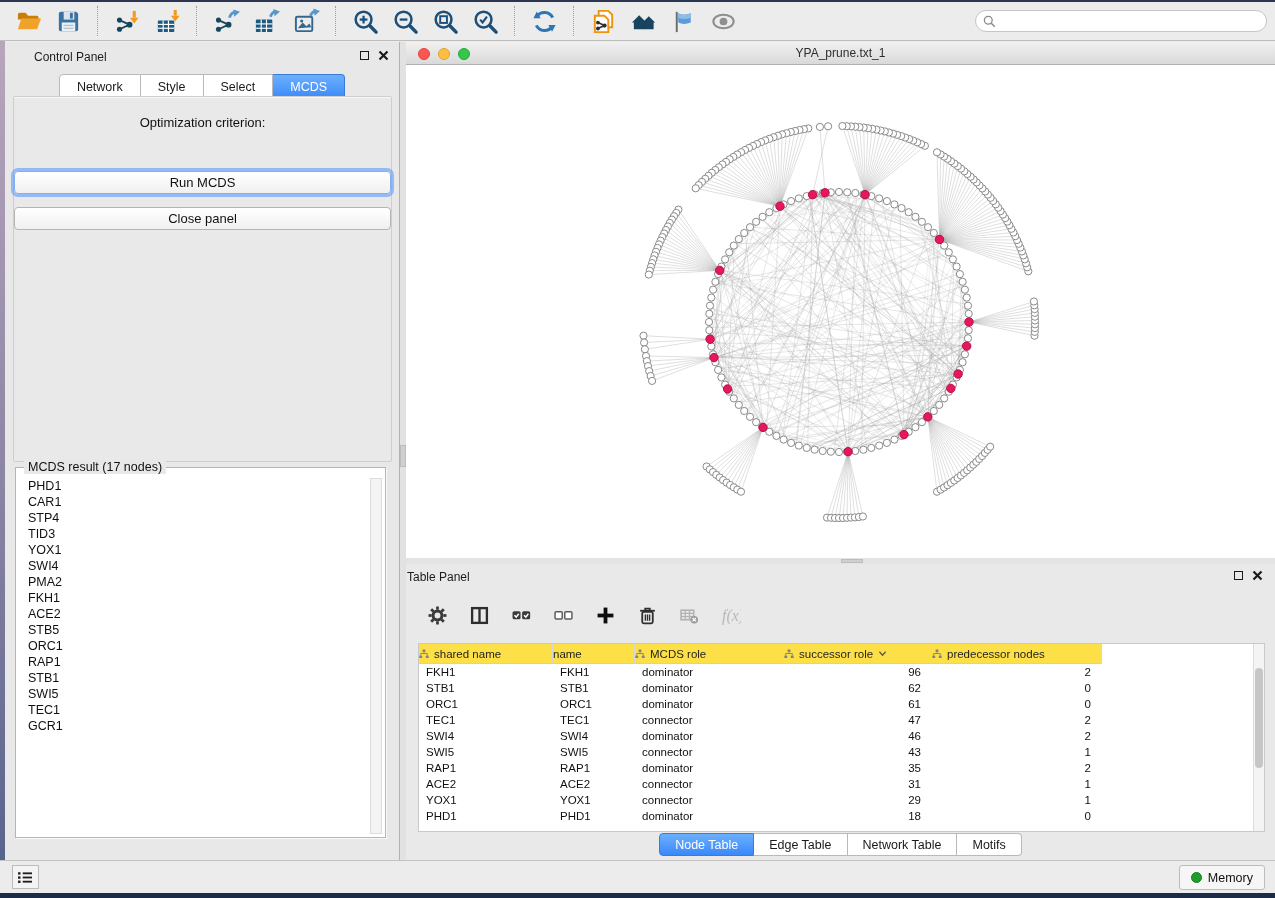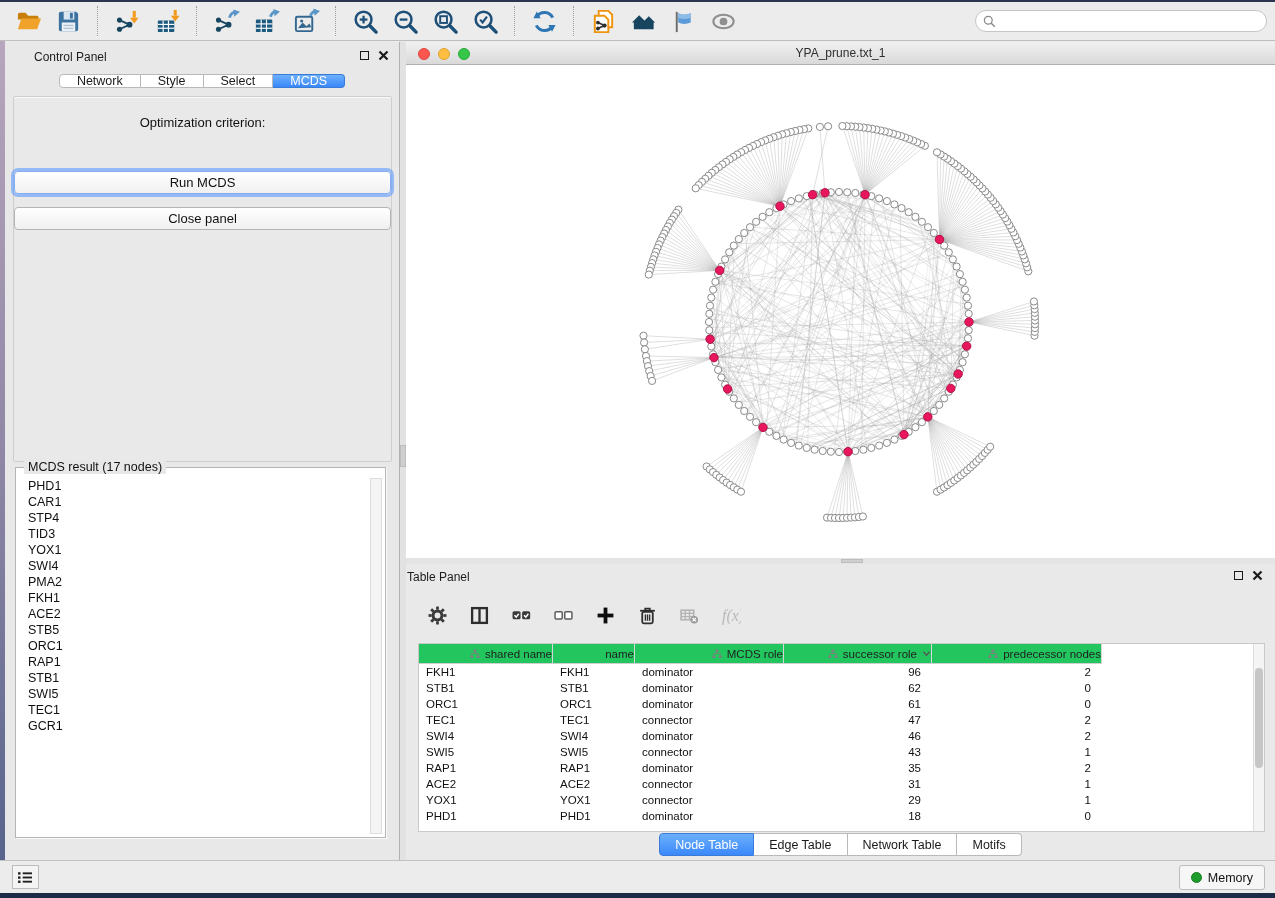--- a/index.html
+++ b/index.html
@@ -31,21 +31,21 @@
   
   .control-panel { position:absolute; left:5px; top:42px; width:395px; bottom:38px;
                    background:#e8e8e8; border-right:1px solid #b2b2b2; }
   .cp-header { position:absolute; left:0; right:0; top:0; height:28px;margin-left:20px; }
   .cp-title { position:absolute; left:9px; top:8px; font-size:12px; color:#1c1c1c; }
   .win-btns { position:absolute; right:10px; top:8px; display:flex; gap:9px; align-items:center; }
   .float-btn { width:9px; height:9px; border:1.5px solid #1a1a1a; display:inline-block; }
   .close-x { width:11px; height:11px; }
 
   .cp-tabs { position:absolute; left:0; right:0; top:32px; height:22px; display:flex; justify-content:center; }
-  .cp-tab { height:14px; padding:0 17px; background:#fff; border:1px solid #b9b9b9; border-left:none;
+  .cp-tab { height:14px; padding:12px 17px; background:#fff; border:1px solid #b9b9b9; border-left:none;
             font-size:12.5px; color:#1a1a1a; display:flex; align-items:center; cursor:default; }
   .cp-tab:first-child { border-left:1px solid #b9b9b9; border-radius:4px 0 0 4px; }
   .cp-tab:last-child { border-radius:0 4px 4px 0; }
   .cp-tab.active { background:linear-gradient(#6cb0fc,#3a88fa); border-color:#3a7bd8; color:#fff; }
 
   .cp-options { position:absolute; left:8px; right:7px; top:54px; height:366px; background:#e9e9e9;
                 border:1px solid #cecece; border-radius:2px; box-shadow:inset 0 1px 0 #f8f8f8; }
   .opt-label { position:absolute; left:0; right:0; top:18px; text-align:center; font-size:13px; color:#111; }
   .opt-select { position:absolute; left:36px; right:36px; top:38px; height:24px; background:#fff;
                 border:1px solid #b3b3b3; border-radius:4px; display:flex; align-items:center;
@@ -95,22 +95,22 @@
   .table-panel { position:absolute; left:406px; top:564px; right:0; bottom:38px; background:#e9e9e9; }
   .tp-title { position:absolute; left:1px; top:6px; font-size:12px; color:#1c1c1c; }
   .tp-winbtns { position:absolute; right:12px; top:6px; display:flex; gap:9px; align-items:center; }
   .tp-toolbar { position:absolute; left:18px; top:30px; height:42px; display:flex; align-items:center; gap:16px; }
   .tp-tool { width:26px; height:26px; display:flex; align-items:center; justify-content:center;
              background:transparent; border:none; }
   .tp-tool svg { width:19px; height:19px; }
   .tp-table { position:absolute; left:12px; right:10px; top:79px; height:189px; background:#fff;
               border:1px solid #c9c9c9; overflow:hidden; }
   .tp-headrow { position:absolute; left:0; top:0; height:20px; display:flex; }
-  .tp-hcell { height:20px; background:#22c55e; border-right:1px solid #d6d6d6; border-bottom:1px solid #cfcfcf;
-              display:flex; align-items:center; justify-content:flex-end; gap:5px; font-size:11.5px; color:#1f1f1f; }
+  .tp-hcell { height:20px; background:#fde047; border-right:1px solid #d6d6d6; border-bottom:1px solid #cfcfcf;
+              display:flex; align-items:center; justify-content:flex-start; gap:5px; font-size:11.5px; color:#1f1f1f; }
   .tp-hcell svg.shared { width:10px; height:10px; }
   .tp-hcell svg.sortdn { width:9px; height:7px; }
   .tp-rows { position:absolute; left:0; right:11px; top:20px; }
   .tp-row { height:16px; display:flex; }
   .tp-cell { height:16px; line-height:16px; font-size:11.5px; color:#111; white-space:nowrap; overflow:hidden; }
   .tp-cell.l { text-align:left; padding-left:7px; }
   .tp-cell.r { text-align:right; padding-right:11px; }
   .tp-vscroll { position:absolute; right:0; top:0; bottom:0; width:11px; background:#f4f4f4; border-left:1px solid #ddd; }
   .tp-thumb { position:absolute; left:1px; right:1px; top:24px; height:100px; background:#c6c6c6; border-radius:4px; }
   .tp-tabs { position:absolute; left:0; right:0; top:269px; height:23px; display:flex; justify-content:center; }

